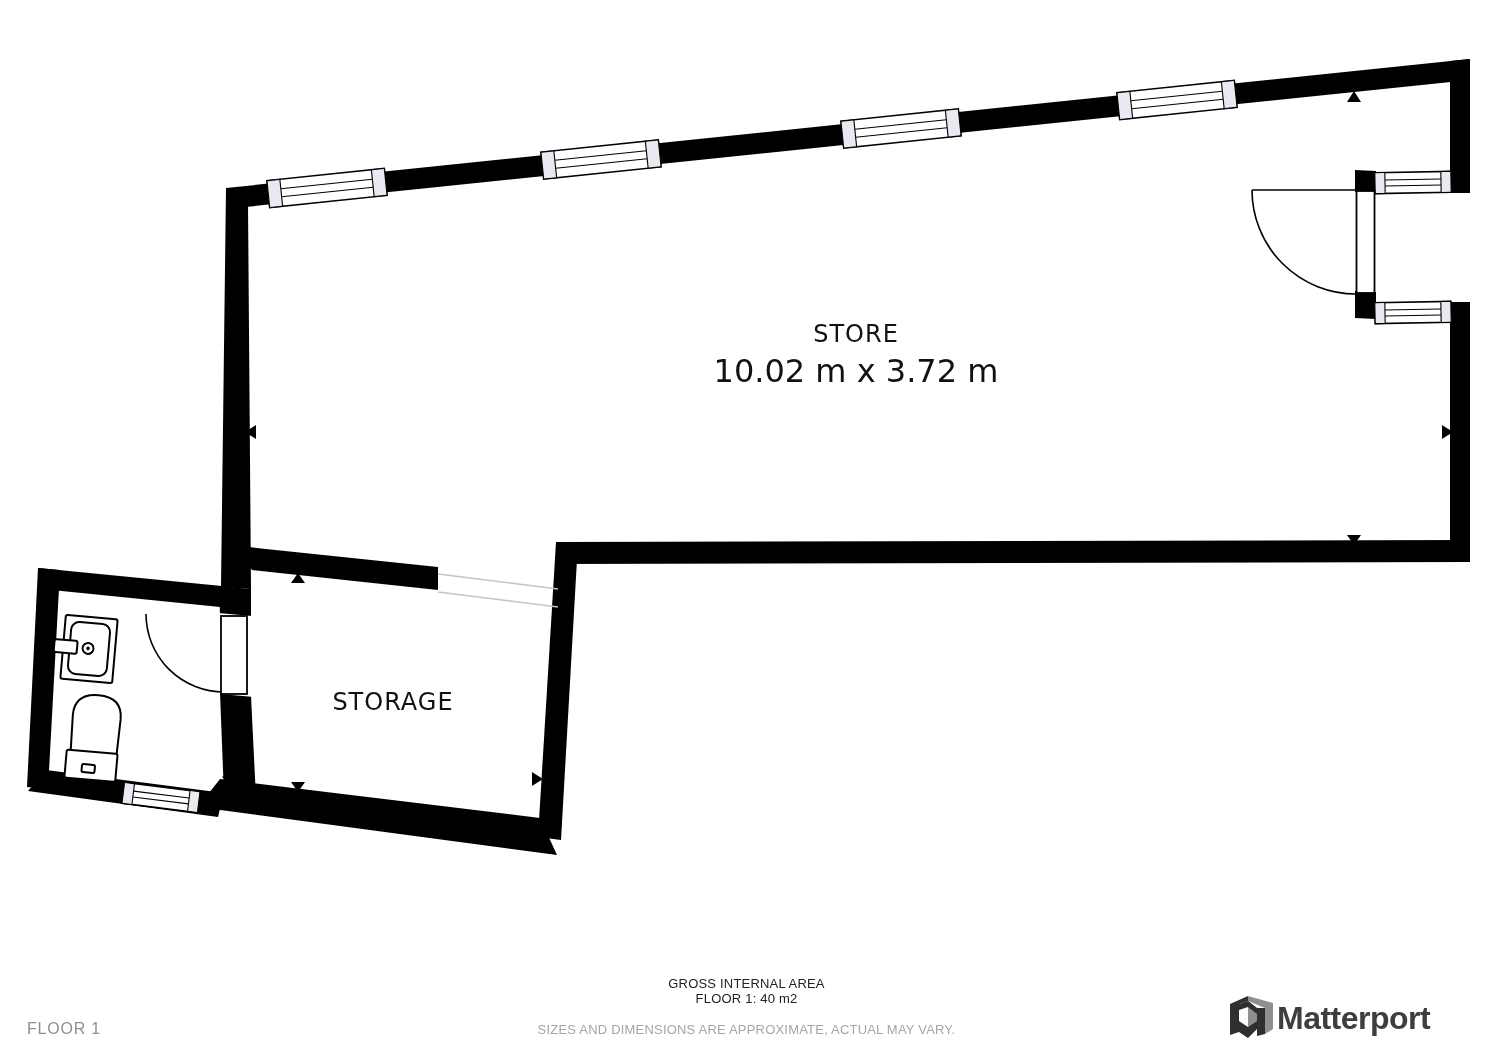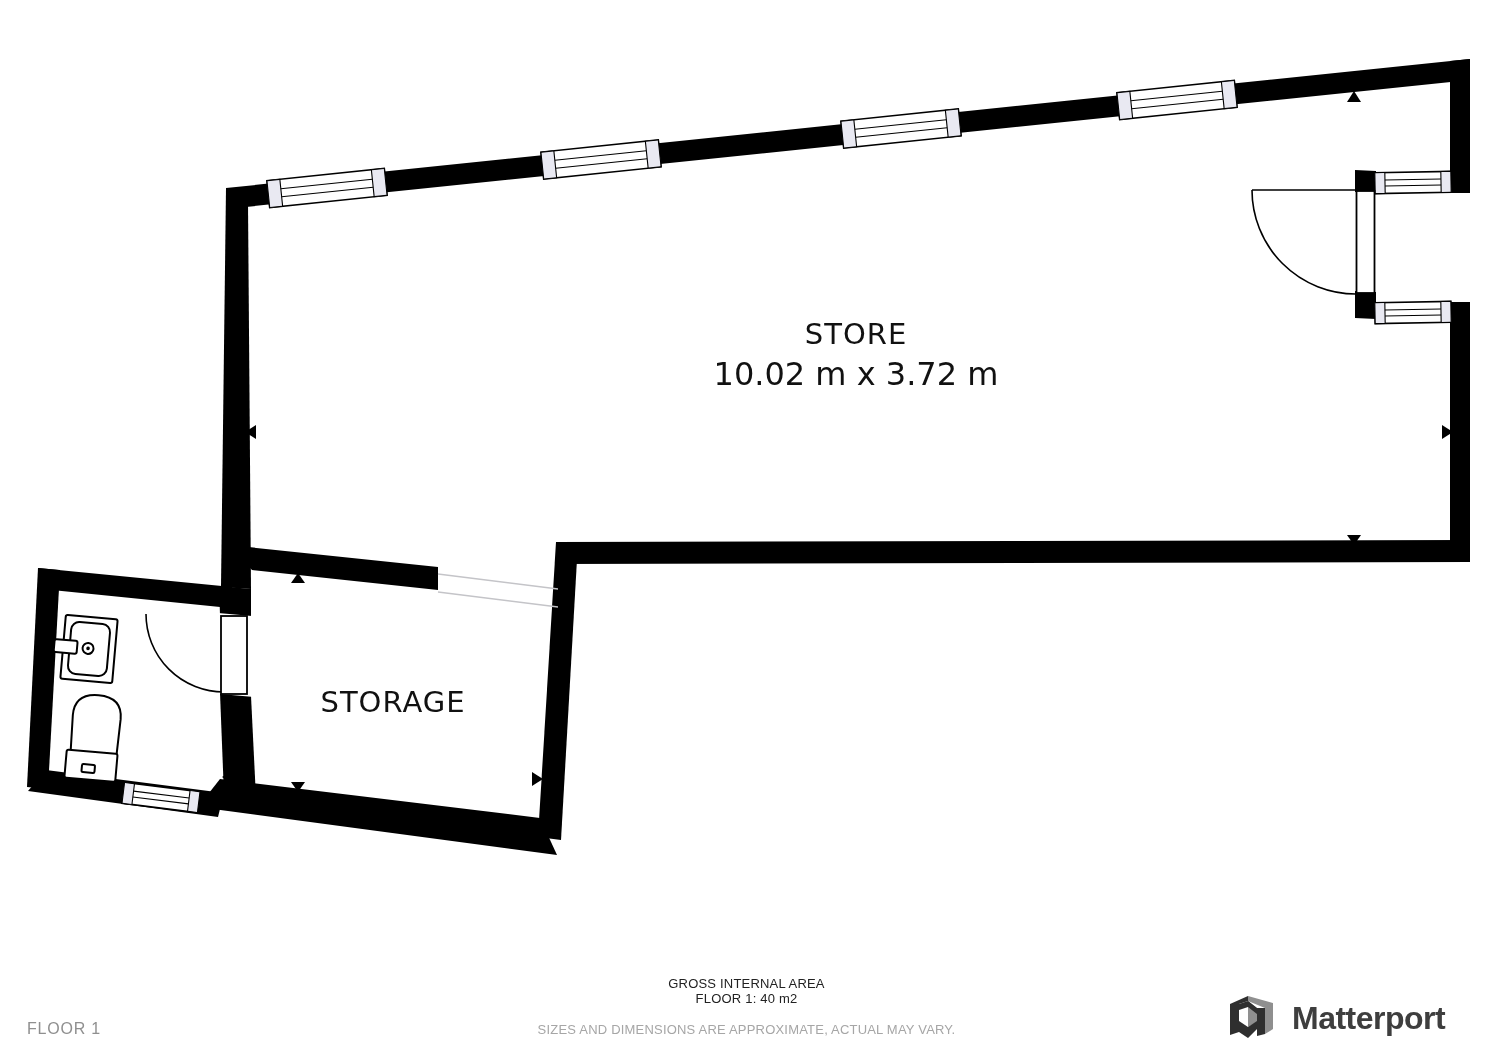--- a/index.html
+++ b/index.html
@@ -21,37 +21,37 @@
   .door-leaf{fill:#ffffff;stroke:var(--wall);stroke-width:1.8;}
   .door-gap{fill:#ffffff;stroke:none;}
   .fixture{fill:#ffffff;stroke:var(--wall);stroke-width:2;}
   .fixture-dot{fill:var(--wall);stroke:none;}
   .passage{stroke:var(--passage-line);stroke-width:1.4;fill:none;}
   .arrow{fill:var(--wall);stroke:none;}
   .room-label{
     position:absolute;transform:translate(-50%,-50%);
     text-align:center;color:var(--label-text);white-space:nowrap;
   }
-  .room-label .rname{font-size:29px;letter-spacing:1px;}
+  .room-label .rname{font-size:24px;letter-spacing:1px;}
   .room-label .rdims{font-size:32px;margin-top:4px;}
   .footer-center{
     position:absolute;left:0;right:7px;top:976px;text-align:center;
     font-family:"Liberation Sans", sans-serif;font-size:13px;line-height:15.2px;
     color:#222222;letter-spacing:0.2px;
   }
   .footer-center .disclaimer{color:var(--muted-text);margin-top:16px;}
   .floor-label{
     position:absolute;left:27px;top:1020px;
     font-family:"Liberation Sans", sans-serif;font-size:16px;
     color:var(--floor-label-text);letter-spacing:0.8px;
   }
   .brand{position:absolute;left:1228px;top:996px;display:flex;align-items:center;}
   .brand .brand-name{
     font-family:"Liberation Sans", sans-serif;font-weight:bold;font-size:32px;
-    color:var(--brand-text);letter-spacing:-0.5px;margin-left:18px;margin-top:2px;
+    color:var(--brand-text);letter-spacing:-0.5px;margin-left:3px;margin-top:2px;
   }
 </style>
 </head>
 <body>
 
 <svg class="plan" width="1500" height="1061" viewBox="0 0 1500 1061">
 
   <defs>
 
     <g id="win-lg">

